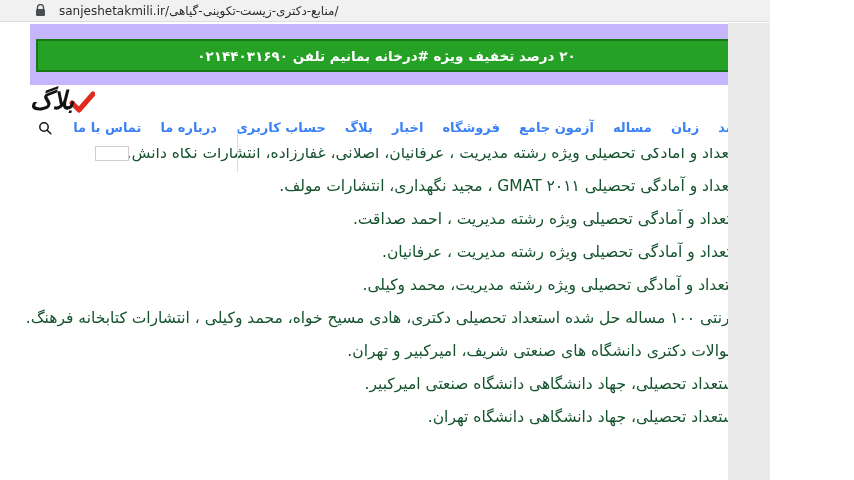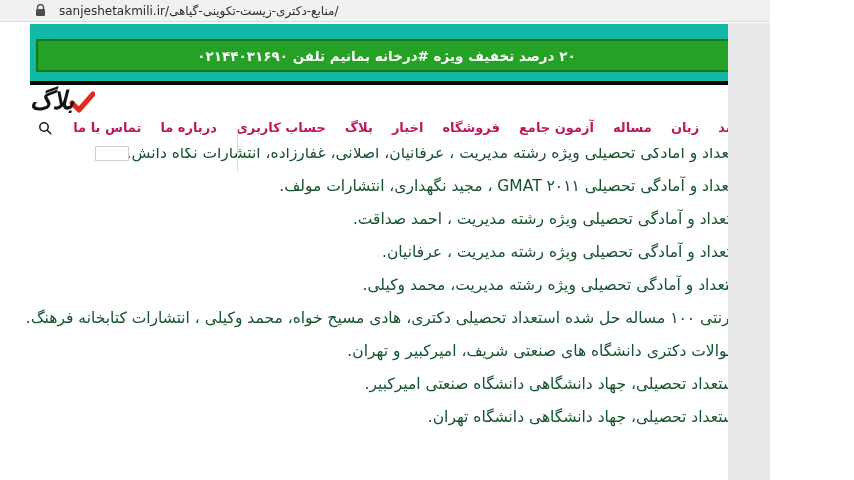--- a/index.html
+++ b/index.html
@@ -9,34 +9,34 @@
   
   .addressbar{position:absolute;top:0;left:0;width:854px;height:22px;background:#f1f1f1;
     border-bottom:1px solid #dddddd;display:flex;align-items:center;gap:13px;
     padding-left:35px;box-sizing:border-box;z-index:6;}
   .url{font-size:12px;color:#2a2c2e;direction:ltr;unicode-bidi:plaintext;}
 
   
   .gutter{position:absolute;top:23px;right:0;width:42px;height:457px;background:#e9e9e9;z-index:4;}
 
   
-  .band{position:absolute;left:30px;top:24px;width:782px;height:57px;background:#14b8a6;
-    border-bottom:4px solid #000000;z-index:3;}
+  .band{position:absolute;left:30px;top:24px;width:782px;height:57px;background:#c4b5fd;
+    border-bottom:4px solid #c4b5fd;z-index:3;}
   .promo{position:absolute;left:6px;top:15px;width:701px;height:33px;background:#25a125;
     border:2px solid #157815;box-sizing:border-box;display:flex;align-items:center;justify-content:center;cursor:pointer;}
   .promo span{color:#ffffff;font-size:13.5px;font-weight:bold;direction:rtl;}
 
   
   .header{position:absolute;left:0;top:85px;width:812px;height:63px;background:#ffffff;z-index:2;}
   .logo{position:absolute;left:30px;top:1px;display:flex;align-items:center;direction:rtl;
     font-style:italic;font-weight:900;font-size:25px;color:#131313;letter-spacing:-1px;cursor:pointer;}
   .logo .check{margin:2px -5px 0 -5px;flex:0 0 auto;}
   .mainnav{position:absolute;right:0;bottom:13px;display:flex;direction:rtl;align-items:center;
     gap:19px;padding-right:3px;}
-  .mainnav a{font-size:13px;font-weight:600;color:#be185d;text-decoration:none;white-space:nowrap;cursor:pointer;}
+  .mainnav a{font-size:13px;font-weight:600;color:#3b82f6;text-decoration:none;white-space:nowrap;cursor:pointer;}
   .searchbtn{display:flex;align-items:center;cursor:pointer;margin-right:2px;}
 
   
   .content{position:absolute;left:0;top:137px;width:812px;direction:rtl;text-align:right;
     padding:0 6px 0 36px;box-sizing:border-box;z-index:1;background:#ffffff;}
   .line{line-height:33px;font-size:15.5px;color:#14532d;white-space:nowrap;}
 
   
   .art-line{position:absolute;left:237px;top:130px;width:1px;height:42px;background:#dcdcdc;z-index:3;}
   .art-box{position:absolute;left:95px;top:146px;width:34px;height:15px;background:#ffffff;

